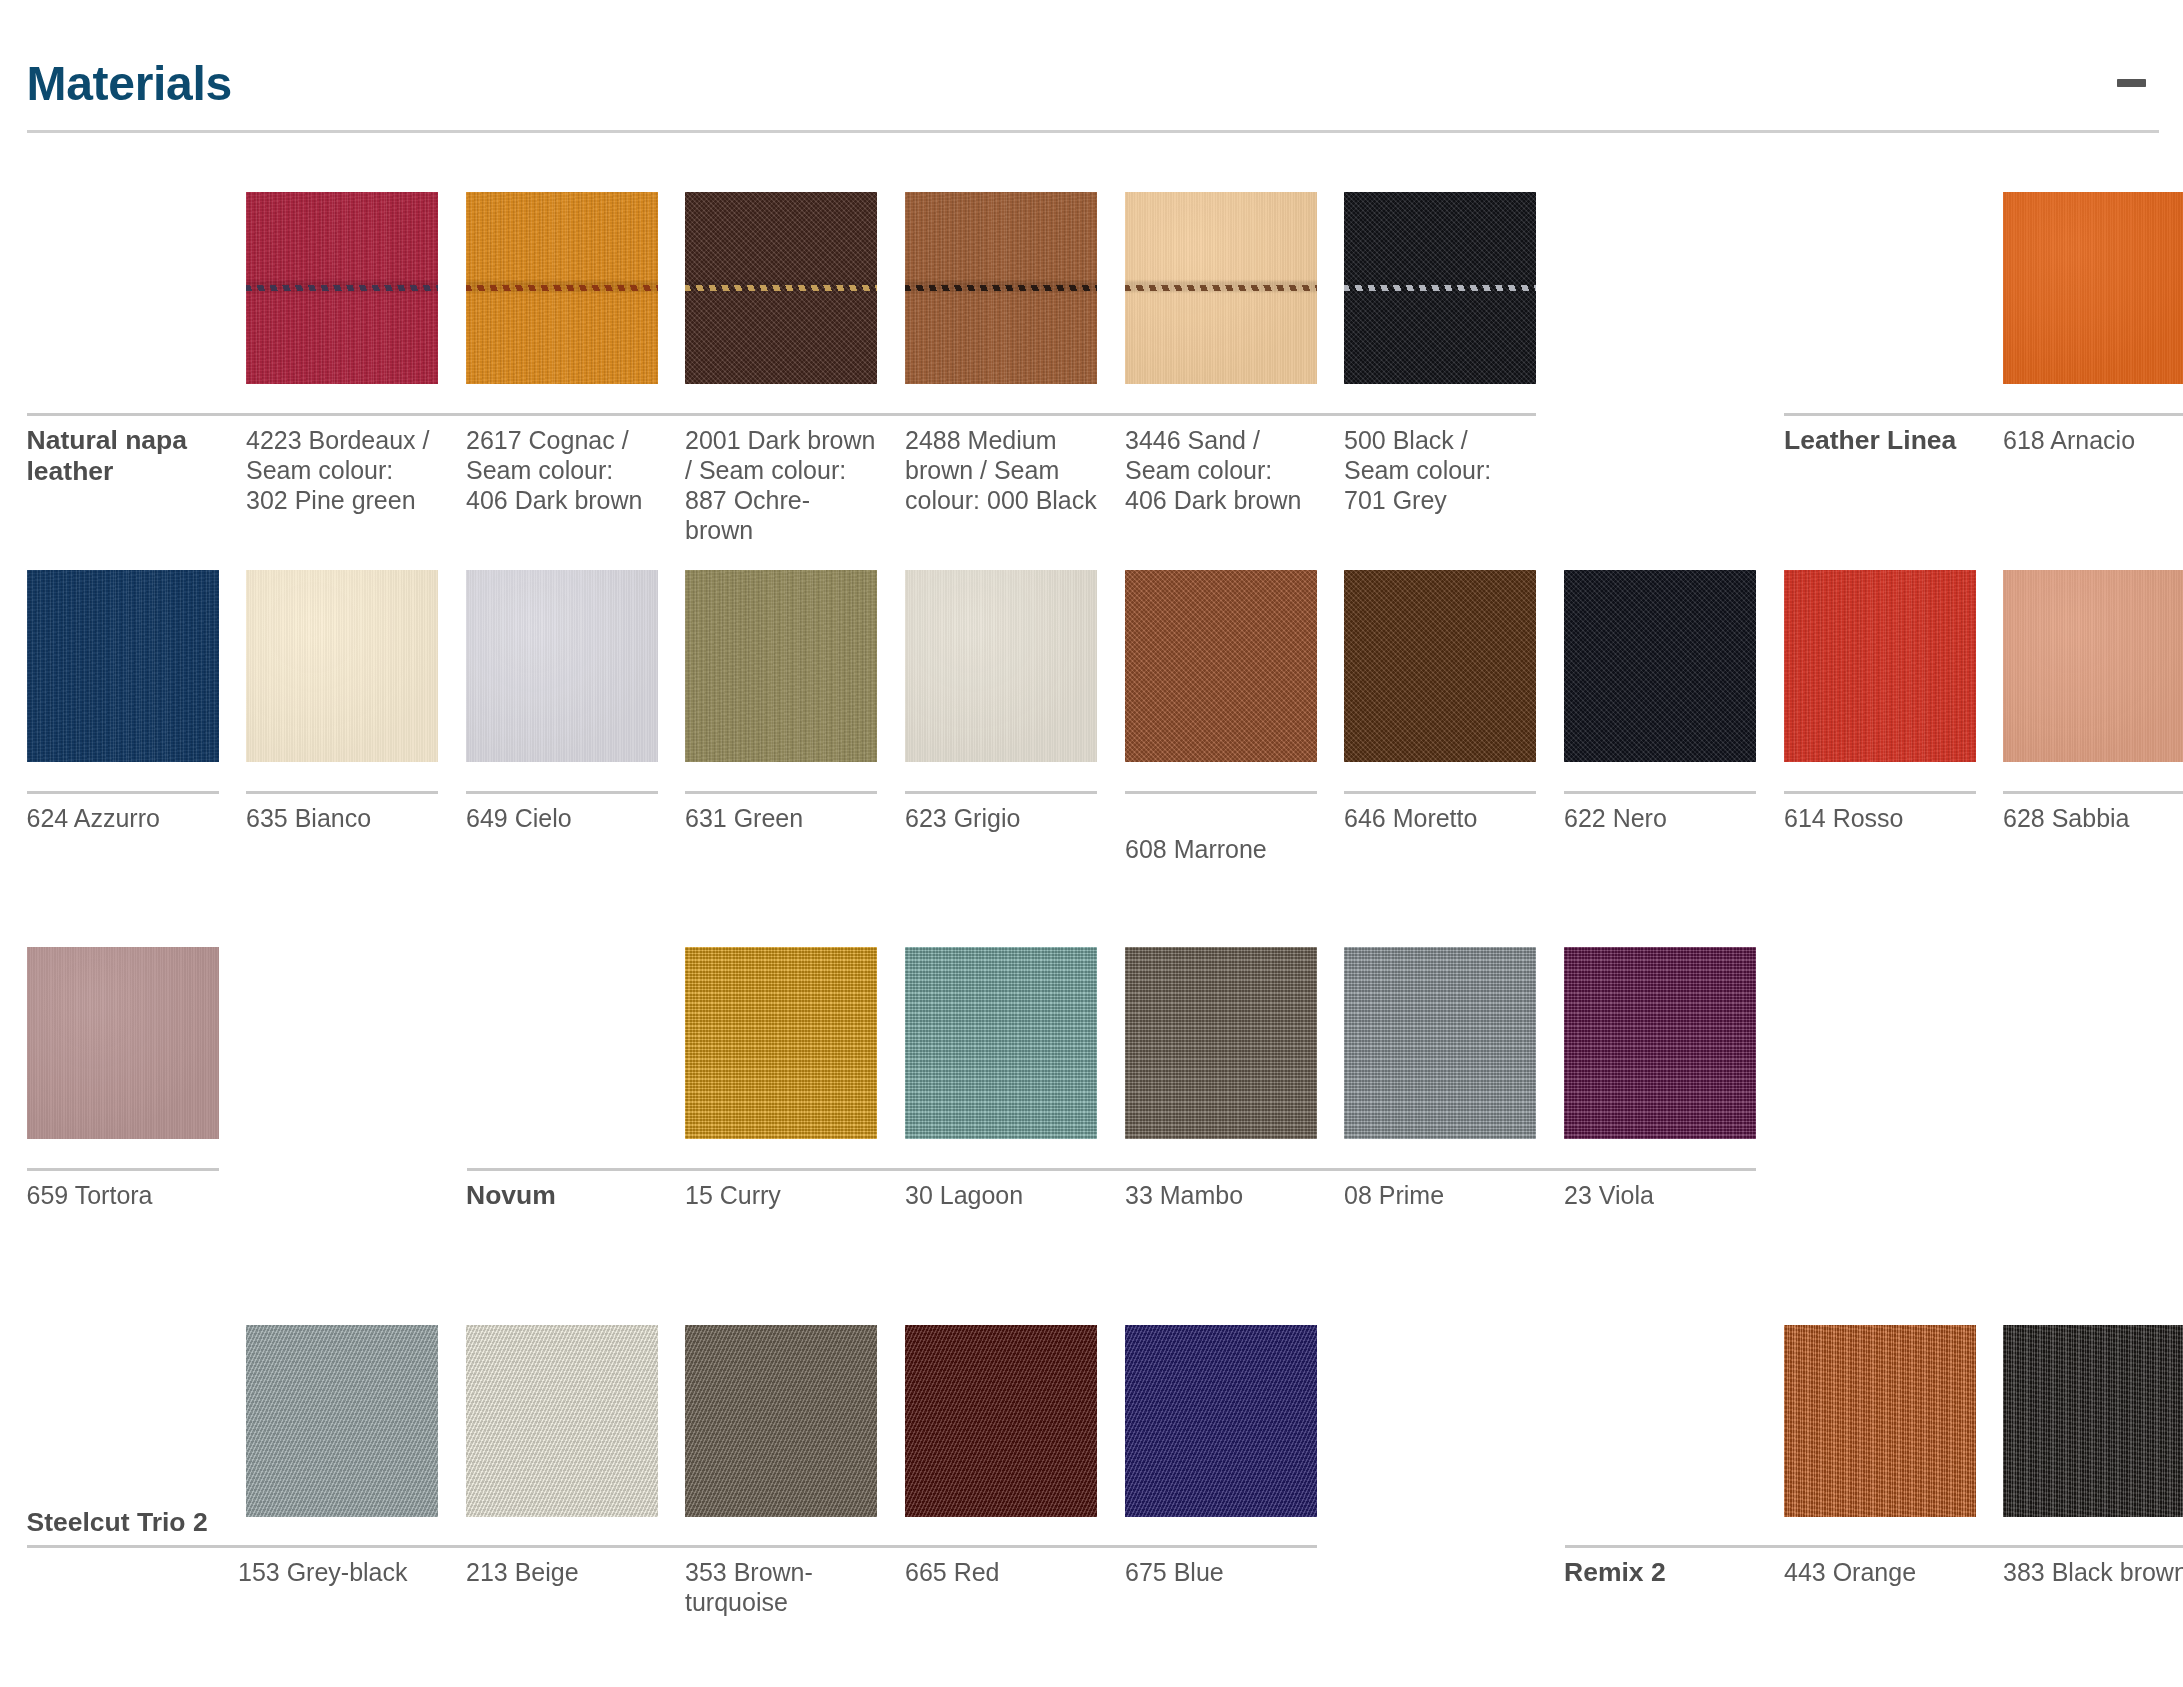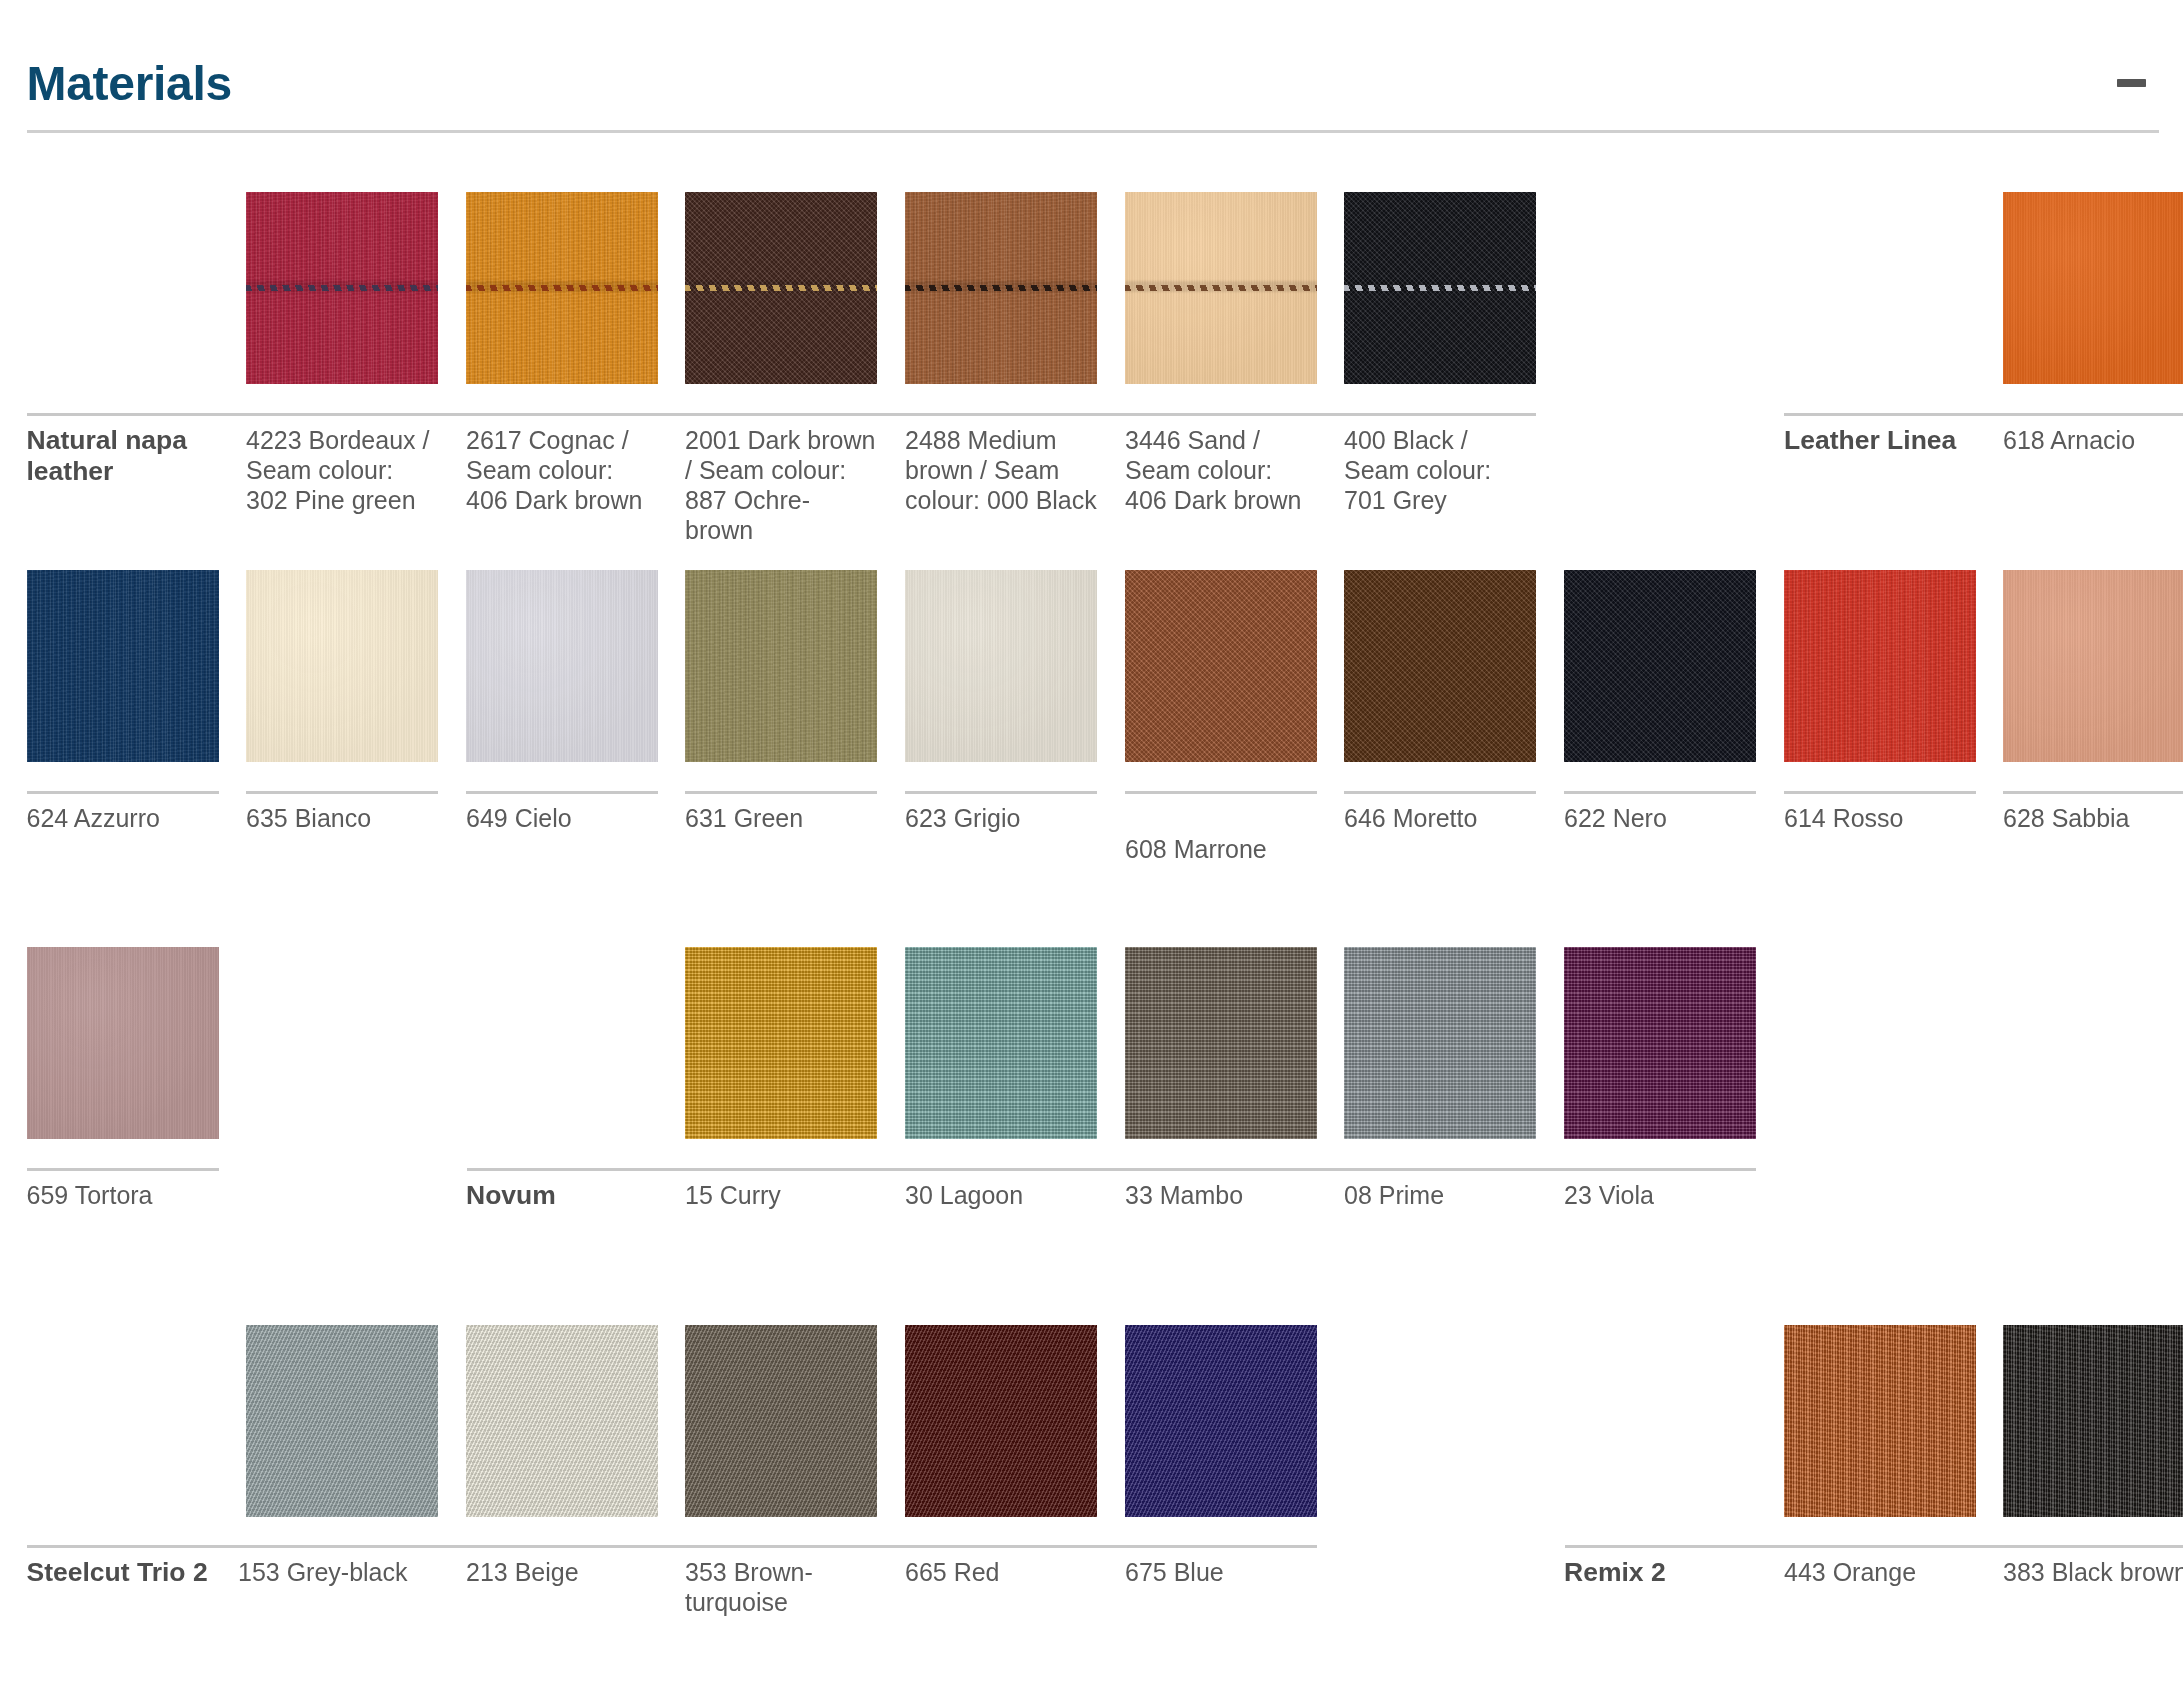--- a/index.html
+++ b/index.html
@@ -185,21 +185,21 @@
       <div class="sw-label" style="left: 1125px; top: 425px; width: 192px;">3446 Sand / Seam colour: 406 Dark brown</div>
       <div class="swatch" style="left: 1344px; top: 192px;">
         <div class="base" style="background: rgb(21, 22, 28);"></div>
         <div class="tex tex-pebble"></div>
         <div class="seam" style="color: rgb(185, 188, 196);">
           <div class="shadow"></div>
           <div class="thread"></div>
         </div>
       </div>
       <div class="group-rule" style="left: 1344px; top: 413px; width: 192px;"></div>
-      <div class="sw-label" style="left: 1344px; top: 425px; width: 192px;">400 Black / Seam colour: 701 Grey</div>
+      <div class="sw-label" style="left: 1344px; top: 425px; width: 192px;">500 Black / Seam colour: 701 Grey</div>
       <div class="swatch" style="left: 2003px; top: 192px;">
         <div class="base" style="background: rgb(226, 103, 29);"></div>
         <div class="tex tex-smooth"></div>
       </div>
       <div class="group-rule" style="left: 2003px; top: 413px; width: 192px;"></div>
       <div class="sw-label" style="left: 2003px; top: 425px; width: 192px;">618 Arnacio</div>
       <div class="swatch" style="left: 26.5px; top: 570px;">
         <div class="base" style="background: rgb(18, 55, 96);"></div>
         <div class="tex tex-leather"></div>
       </div>
@@ -337,19 +337,19 @@
       </div>
       <div class="group-rule" style="left: 2003px; top: 1545px; width: 192px;"></div>
       <div class="sw-label" style="left: 2003px; top: 1557px; width: 192px;">383 Black brown</div>
       <div class="group-rule" style="left: 26.5px; top: 413px; width: 1323px;"></div>
       <div class="cat-label" style="left: 26.5px; top: 425px; width: 220px;">Natural napa leather</div>
       <div class="group-rule" style="left: 1784px; top: 413px; width: 374px;"></div>
       <div class="cat-label" style="left: 1784px; top: 425px; width: 220px;">Leather Linea</div>
       <div class="group-rule" style="left: 467px; top: 1168px; width: 1247px;"></div>
       <div class="cat-label" style="left: 466px; top: 1180px; width: 220px;">Novum</div>
       <div class="group-rule" style="left: 26.5px; top: 1545px; width: 1280px;"></div>
-      <div class="cat-label" style="left: 26.5px; top: 1557px; width: 220px;">Steelcut Trio 2</div>
+      <div class="cat-label" style="left: 26.5px; top: 1507px; width: 220px;">Steelcut Trio 2</div>
       <div class="group-rule" style="left: 1565px; top: 1545px; width: 593px;"></div>
       <div class="cat-label" style="left: 1564px; top: 1557px; width: 220px;">Remix 2</div>
     </div>
 
 </div>
 
 
 </body></html>

